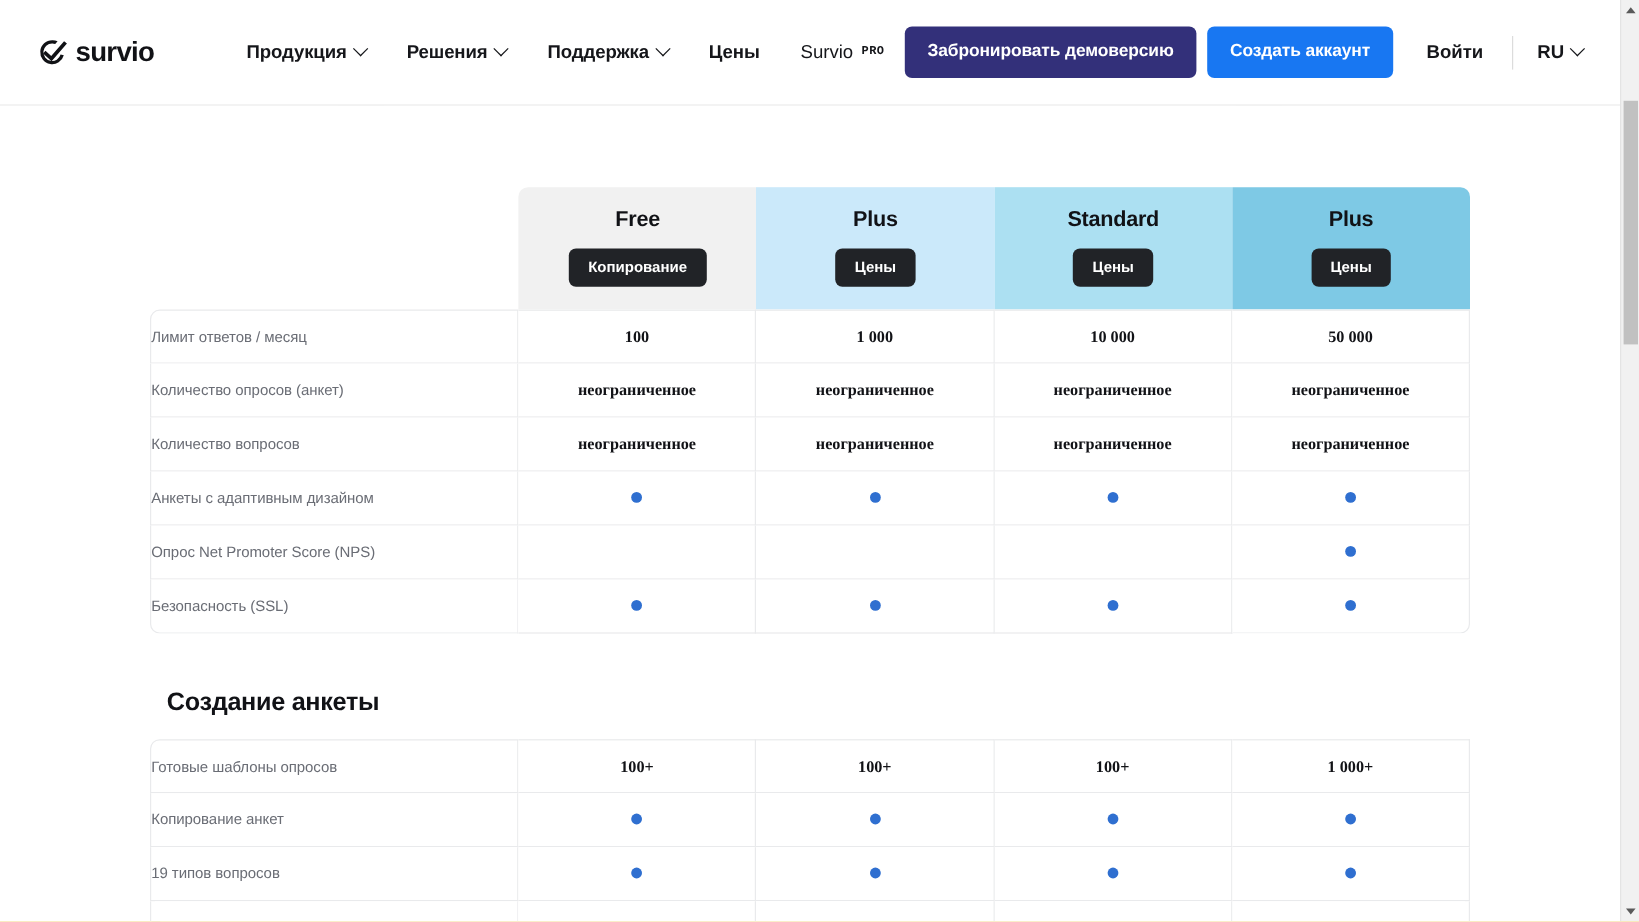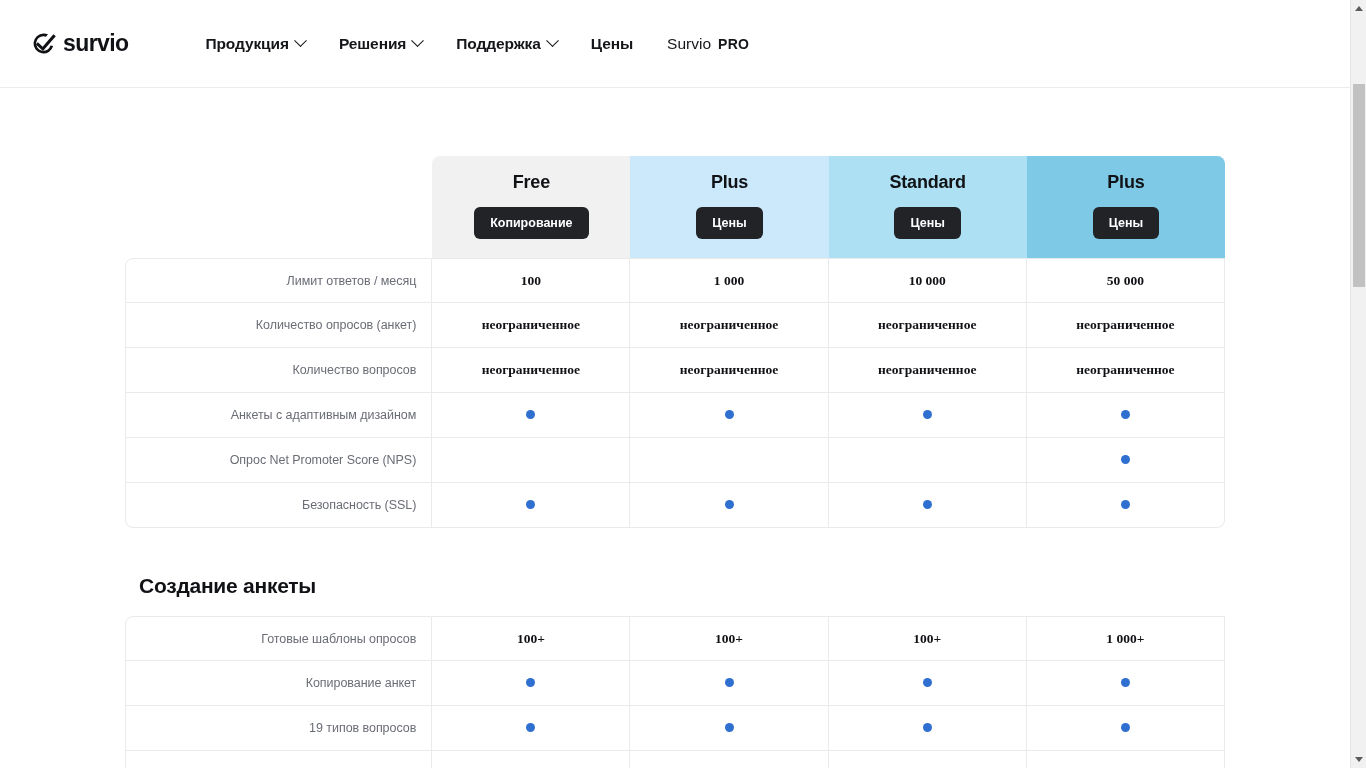--- a/index.html
+++ b/index.html
@@ -88,24 +88,25 @@
     border-bottom: 1.8px solid #15161a;
     transform: rotate(45deg) translate(-2px,-2px);
     flex: 0 0 auto;
   }
   .nav-pro {
     font-weight: 400;
     font-size: 15.5px;
     letter-spacing: 0;
   }
   .nav-pro sup {
-    font-size: 14px;
+    font-size: 10px;
     font-weight: 700;
     letter-spacing: 0.3px;
     vertical-align: super;
+    font-family: Liberation Mono, monospace;
   }
 
   
   .header-right {
     margin-left: auto;
     display: flex;
     align-items: center;
     margin-right: 26px;
     gap: 0;
   }
@@ -245,21 +246,20 @@
   
   .cmp-table tbody td {
     height: 45px;
     border-bottom: 1px solid #e9eaec;
     border-right: 1px solid #e9eaec;
     background: #ffffff;
     vertical-align: middle;
   }
   .cmp-table tbody tr:first-child td { border-top: 1px solid #e9eaec; }
   .cmp-table tbody td.lbl {
-    text-align: right;
     padding-right: 15px;
     font-size: 12.5px;
     color: #6a6d75;
     border-left: 1px solid #e9eaec;
     letter-spacing: -0.05px;
     white-space: nowrap;
   }
   .cmp-table tbody td.val {
     text-align: center;
     font-size: 13.5px;
@@ -361,20 +361,30 @@
         </div>
         <div class="nav-item">
           <span>Цены</span>
         </div>
         <div class="nav-item nav-pro">
           <span>Survio</span>
             <sup>PRO</sup>
         </div>
       </nav>
 
+      <div class="header-right">
+        <button class="btn btn-demo">Забронировать демоверсию</button>
+        <button class="btn btn-signup">Создать аккаунт</button>
+        <span class="login-link">Войти</span>
+        <span class="vdiv"></span>
+        <div class="lang">
+          <span>RU</span>
+          <i class="chev"></i>
+        </div>
+      </div>
     </div>
 
     <div class="curve-wrap">
       <div class="curve"></div>
     </div>
 
     <div class="content">
       <div class="container">
 
         <table class="cmp-table table1" style="margin-top:68px;">

